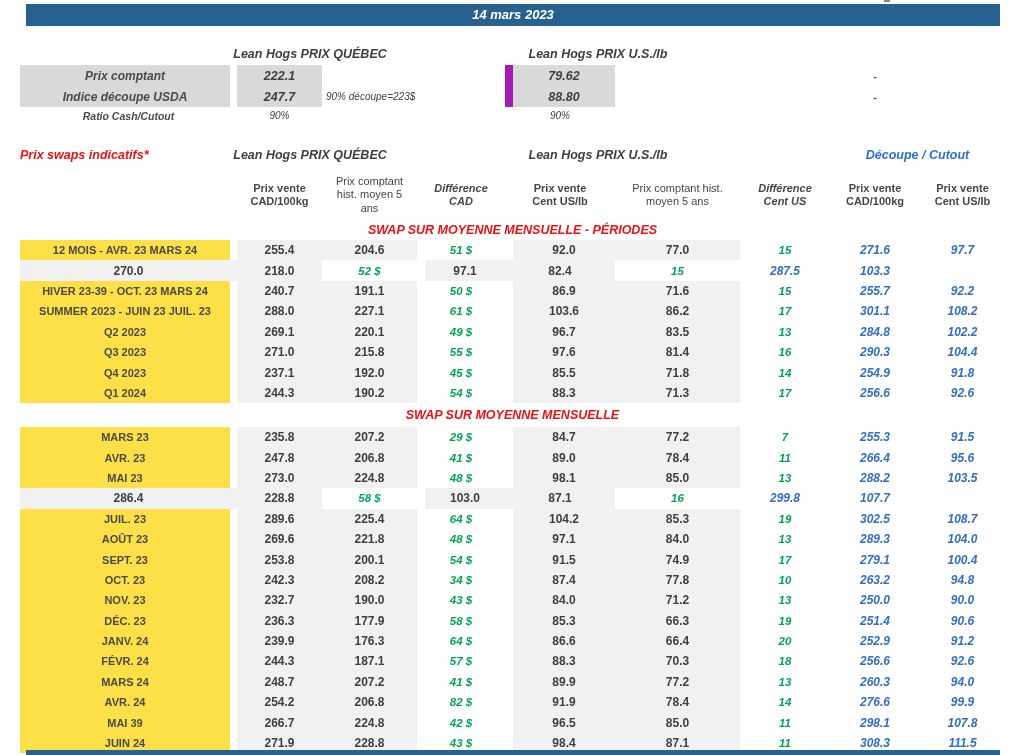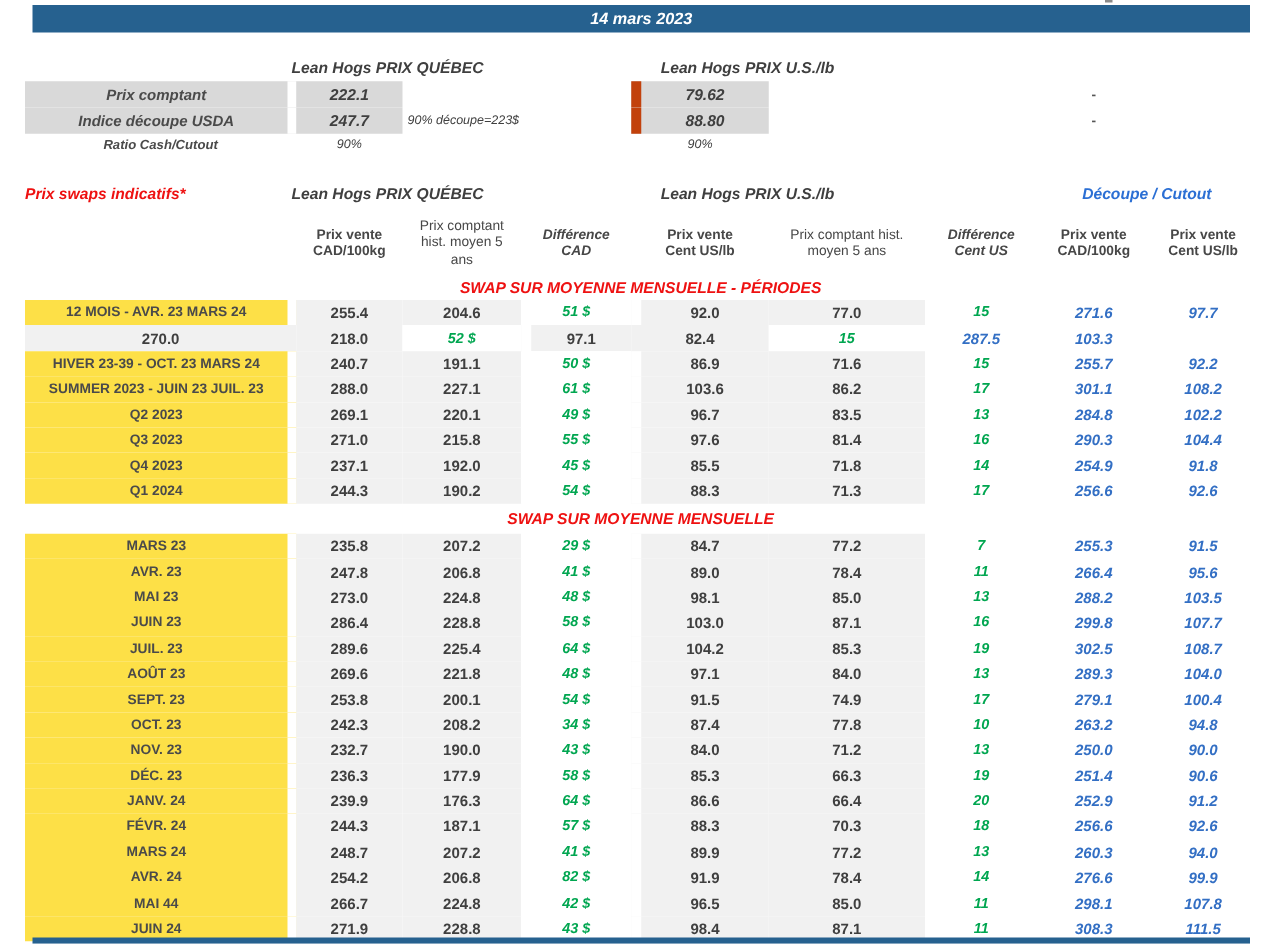--- a/index.html
+++ b/index.html
@@ -30,21 +30,21 @@
   .lh { position:absolute; font-weight:bold; font-style:italic; font-size:12.5px; color:#3F3F3F; text-align:center; }
   .swaps-title { position:absolute; font-weight:bold; font-style:italic; font-size:12.5px; color:#EE1111; }
   .cutout-hdr { position:absolute; font-weight:bold; font-style:italic; font-size:12.5px; color:#2B6FD4; text-align:center; }
 
   
   .toprows { position:absolute; top:65px; left:20px; }
   .toprow { height:21px; }
   .toprow-ratio { height:17px; }
   .t-label { background:#D9D9D9; border-right:7px solid #fff; font-weight:bold; font-style:italic; font-size:12px; color:#4A4A4A; }
   .t-val  { background:#D9D9D9; font-weight:bold; font-style:italic; font-size:12.5px; color:#3F3F3F; }
-  .t-valus{ background:#D9D9D9; border-left:8px solid #c2410c; font-weight:bold; font-style:italic; font-size:12.5px; color:#3F3F3F; }
+  .t-valus{ background:#D9D9D9; border-left:8px solid #a21caf; font-weight:bold; font-style:italic; font-size:12.5px; color:#3F3F3F; }
   .t-note { grid-column:3 / 5; justify-content:flex-start !important; font-style:italic; font-size:10px; color:#404040; padding-left:4px;text-align:center; }
   .t-dash { font-size:11px; font-weight:bold; color:#555; }
   .t-rlabel { font-weight:bold; font-style:italic; font-size:10.5px; color:#4A4A4A; }
   .t-rval { font-style:italic; font-size:10px; color:#404040; }
 
   
   .colheads { position:absolute; top:170px; left:20px; height:50px; }
   .colheads > div { font-size:11px; line-height:13.5px; color:#474747; text-align:center; white-space:pre-line; }
   .ch-bold { font-weight:bold; }
   .ch-green { color:#00A650; font-style:italic; font-weight:bold; }
@@ -258,21 +258,20 @@
     <div class="c-n">273.0</div>
     <div class="c-n">224.8</div>
     <div class="c-diff">48 $</div>
     <div class="c-n c-usgap">98.1</div>
     <div class="c-n">85.0</div>
     <div class="c-diff">13</div>
     <div class="c-cut">288.2</div>
     <div class="c-cut">103.5</div>
   </div>
       <div class="grid9 row">
-    <div class="c-label">JUIN 23</div>
     <div class="c-n">286.4</div>
     <div class="c-n">228.8</div>
     <div class="c-diff">58 $</div>
     <div class="c-n c-usgap">103.0</div>
     <div class="c-n">87.1</div>
     <div class="c-diff">16</div>
     <div class="c-cut">299.8</div>
     <div class="c-cut">107.7</div>
   </div>
       <div class="grid9 row">
@@ -379,21 +378,21 @@
     <div class="c-n">254.2</div>
     <div class="c-n">206.8</div>
     <div class="c-diff">82 $</div>
     <div class="c-n c-usgap">91.9</div>
     <div class="c-n">78.4</div>
     <div class="c-diff">14</div>
     <div class="c-cut">276.6</div>
     <div class="c-cut">99.9</div>
   </div>
       <div class="grid9 row">
-    <div class="c-label">MAI 44</div>
+    <div class="c-label">MAI 39</div>
     <div class="c-n">266.7</div>
     <div class="c-n">224.8</div>
     <div class="c-diff">42 $</div>
     <div class="c-n c-usgap">96.5</div>
     <div class="c-n">85.0</div>
     <div class="c-diff">11</div>
     <div class="c-cut">298.1</div>
     <div class="c-cut">107.8</div>
   </div>
       <div class="grid9 row">

